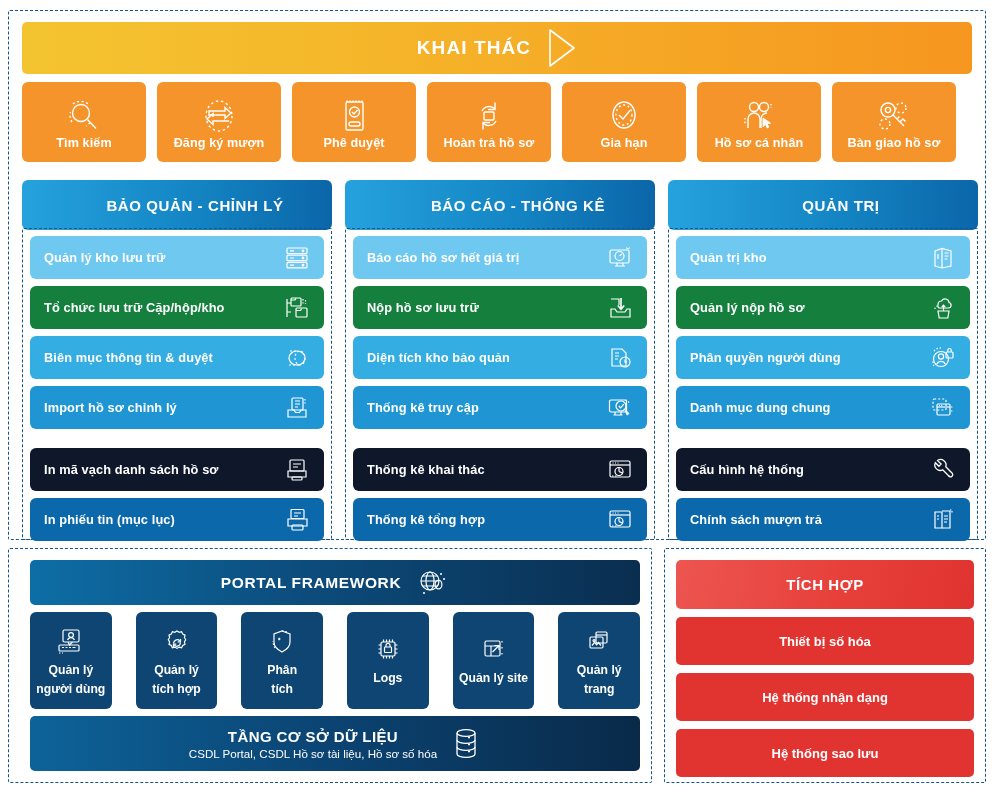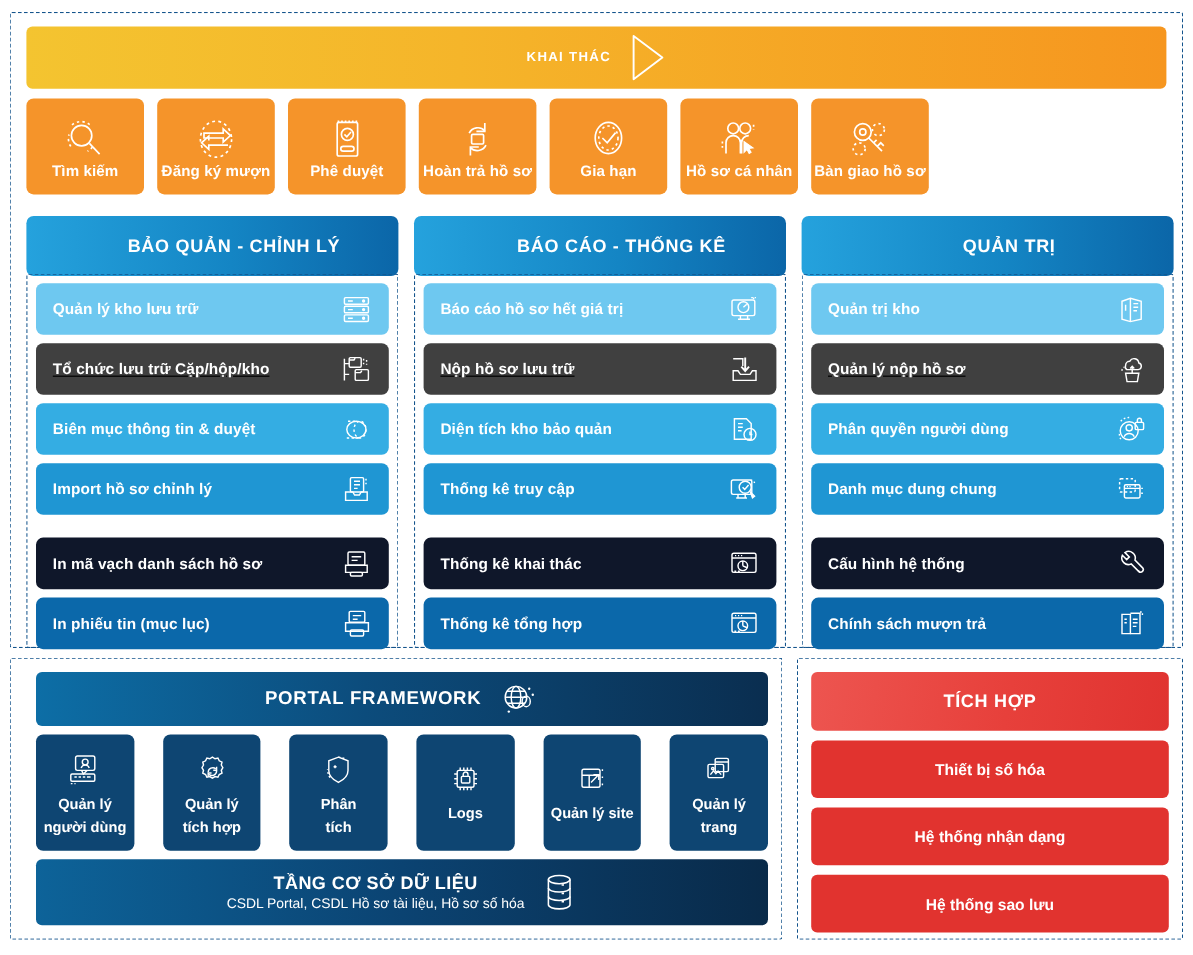--- a/index.html
+++ b/index.html
@@ -21,27 +21,27 @@
   
   .khai-thac-box { left: 8px; top: 10px; width: 978px; height: 530px; }
 
   .banner {
     position: absolute; left: 22px; top: 22px; width: 950px; height: 52px;
     background: linear-gradient(90deg, #f4c430 0%, #f5b52a 38%, #f6961f 100%);
     border-radius: 5px;
     display: flex; align-items: center; justify-content: center;
   }
   .banner-title {
-    color: #ffffff; font-size: 11px; font-weight: bold; letter-spacing: 1.1px;
+    color: #ffffff; font-size: 19px; font-weight: bold; letter-spacing: 1.1px;
   }
   .banner-arrow { margin-left: 16px; display: block; }
 
   
   .tiles-row {
-    position: absolute; left: 22px; top: 82px; width: 752px; height: 80px;
+    position: absolute; left: 22px; top: 82px; width: 934px; height: 80px;
     display: flex; gap: 11px;
   }
   .tile {
     flex: 1 1 0; background: #f5942a; border-radius: 6px;
     display: flex; flex-direction: column; align-items: center; justify-content: center;
     gap: 2px; padding-top: 4px;
   }
   .tile-icon { height: 36px; display: flex; align-items: center; justify-content: center; }
   .tile-label {
     color: #ffffff; font-size: 12.6px; font-weight: bold; text-align: center;
@@ -84,21 +84,21 @@
     display: flex; align-items: center; justify-content: space-between;
     padding: 0 12px 0 14px;
   }
   .item-label {
     color: #ffffff; font-size: 12.8px; font-weight: bold; letter-spacing: .1px;
   }
   .item-icon { width: 30px; display: flex; align-items: center; justify-content: center; }
 
   
   .sh0 { background: #6ec8f0; }
-  .sh1 { background: #404040; text-decoration: underline; }
+  .sh1 { background: #15803d; }
   .sh2 { background: #34ade3; }
   .sh3 { background: #1f96d3; }
   .sh4 { background: #0f172a; margin-top: 12px; }
   .sh5 { background: #0b68aa; }
 
   
   .portal-box { left: 8px; top: 548px; width: 644px; height: 235px; }
 
   .portal-header {
     position: absolute; left: 30px; top: 560px; width: 610px; height: 45px;

